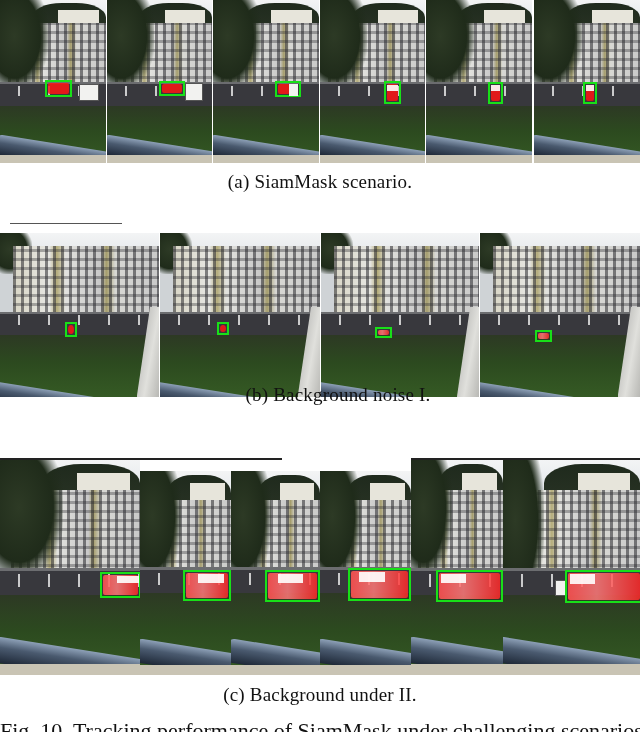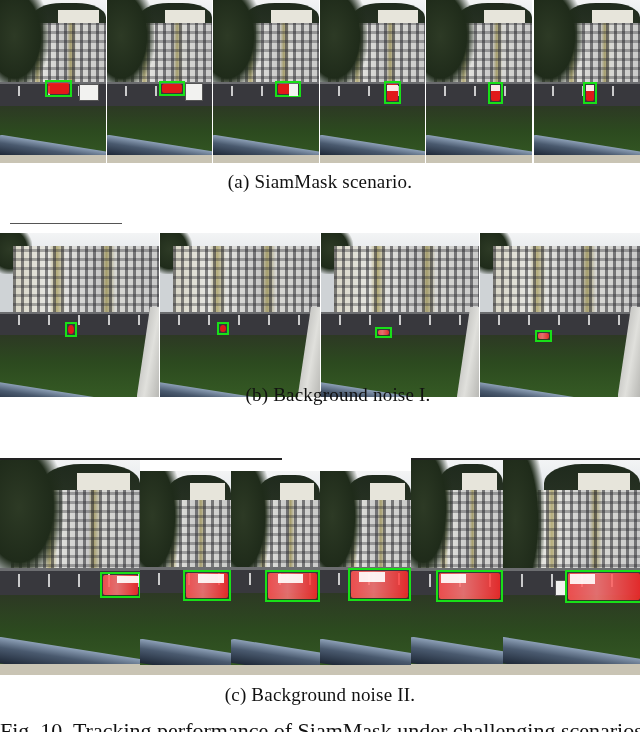--- a/index.html
+++ b/index.html
@@ -288,16 +288,16 @@
       <div class="road-marks"></div>
       <div class="grass" style="top:63%;"></div>
       <div class="rail"></div>
       <div class="ground"></div>
     <div class="truck" style="left:52px;top:120px;width:10px;height:14px;"></div>
     <div class="bbox" style="left:62px;top:110px;width:78px;height:33px;">
         <div class="mask light"></div>
         <div class="mask-top" style="left:4%;right:62%;"></div>
       </div>
   </div>
-  <div class="caption" style="top:684px;">(c) Background noise II.</div>
+  <div class="caption" style="top:684px;">(c) Background under II.</div>
 </div>
 
 <div class="fig-caption">Fig. 10. Tracking performance of SiamMask under challenging scenarios</div>
 
 </body></html>

